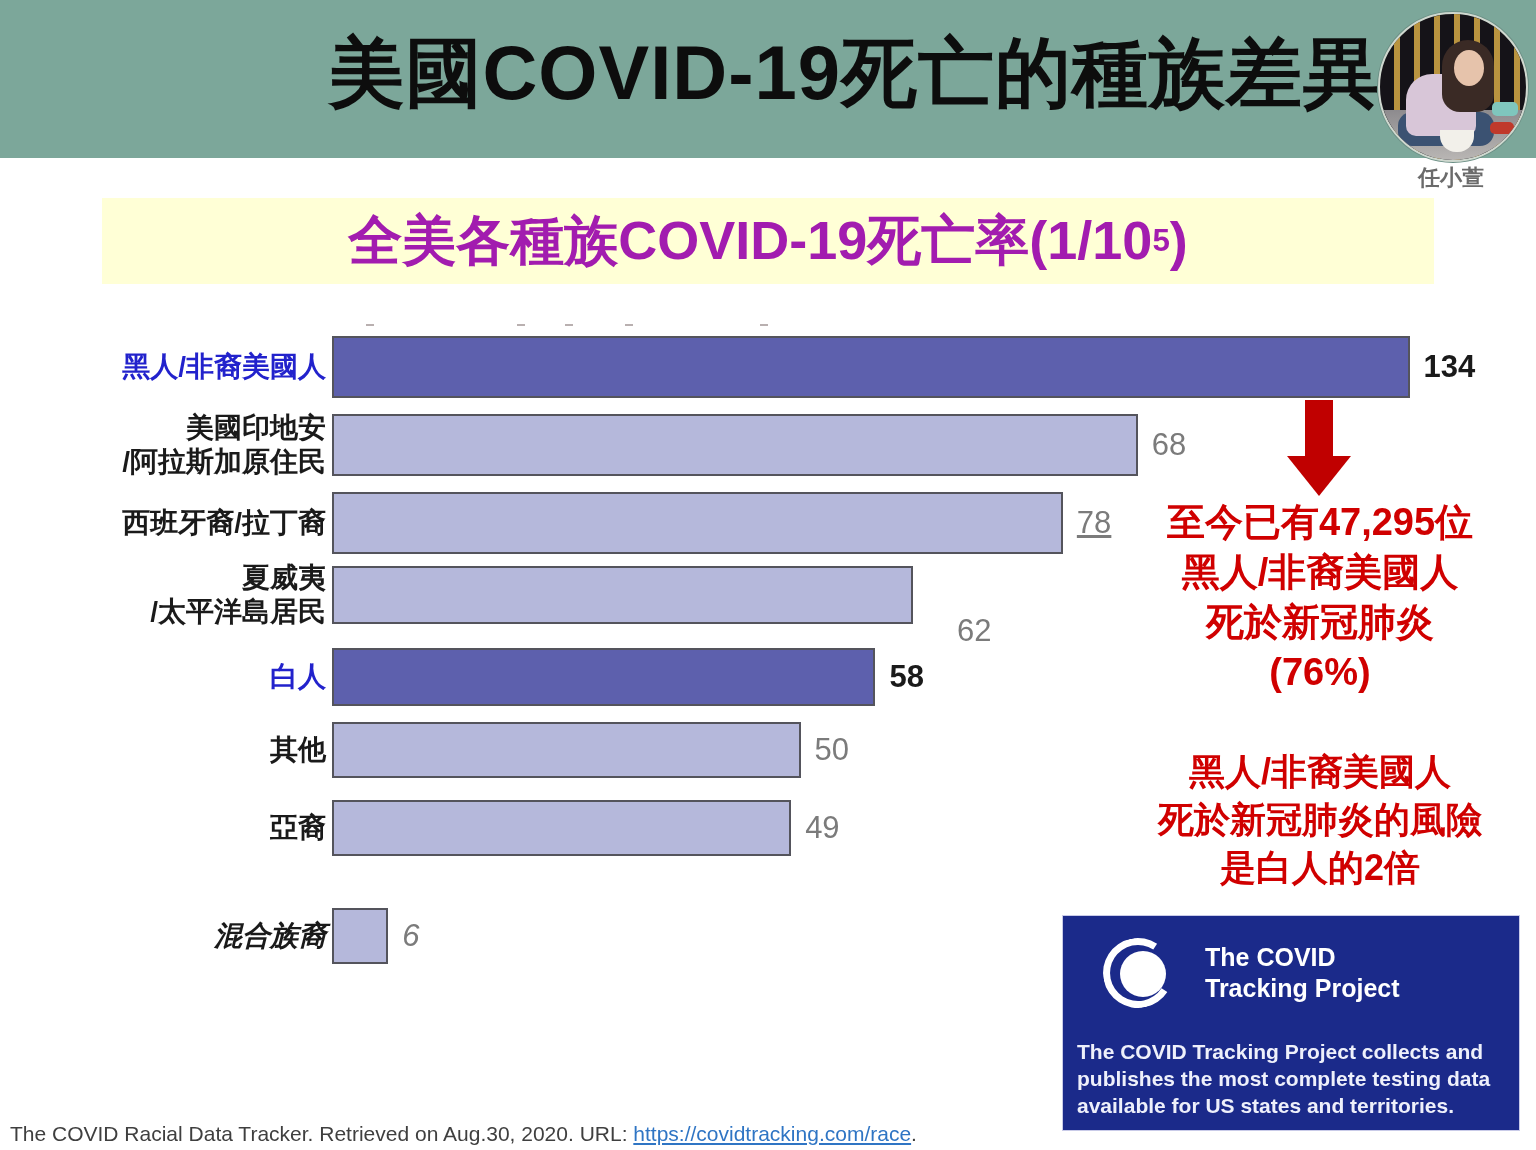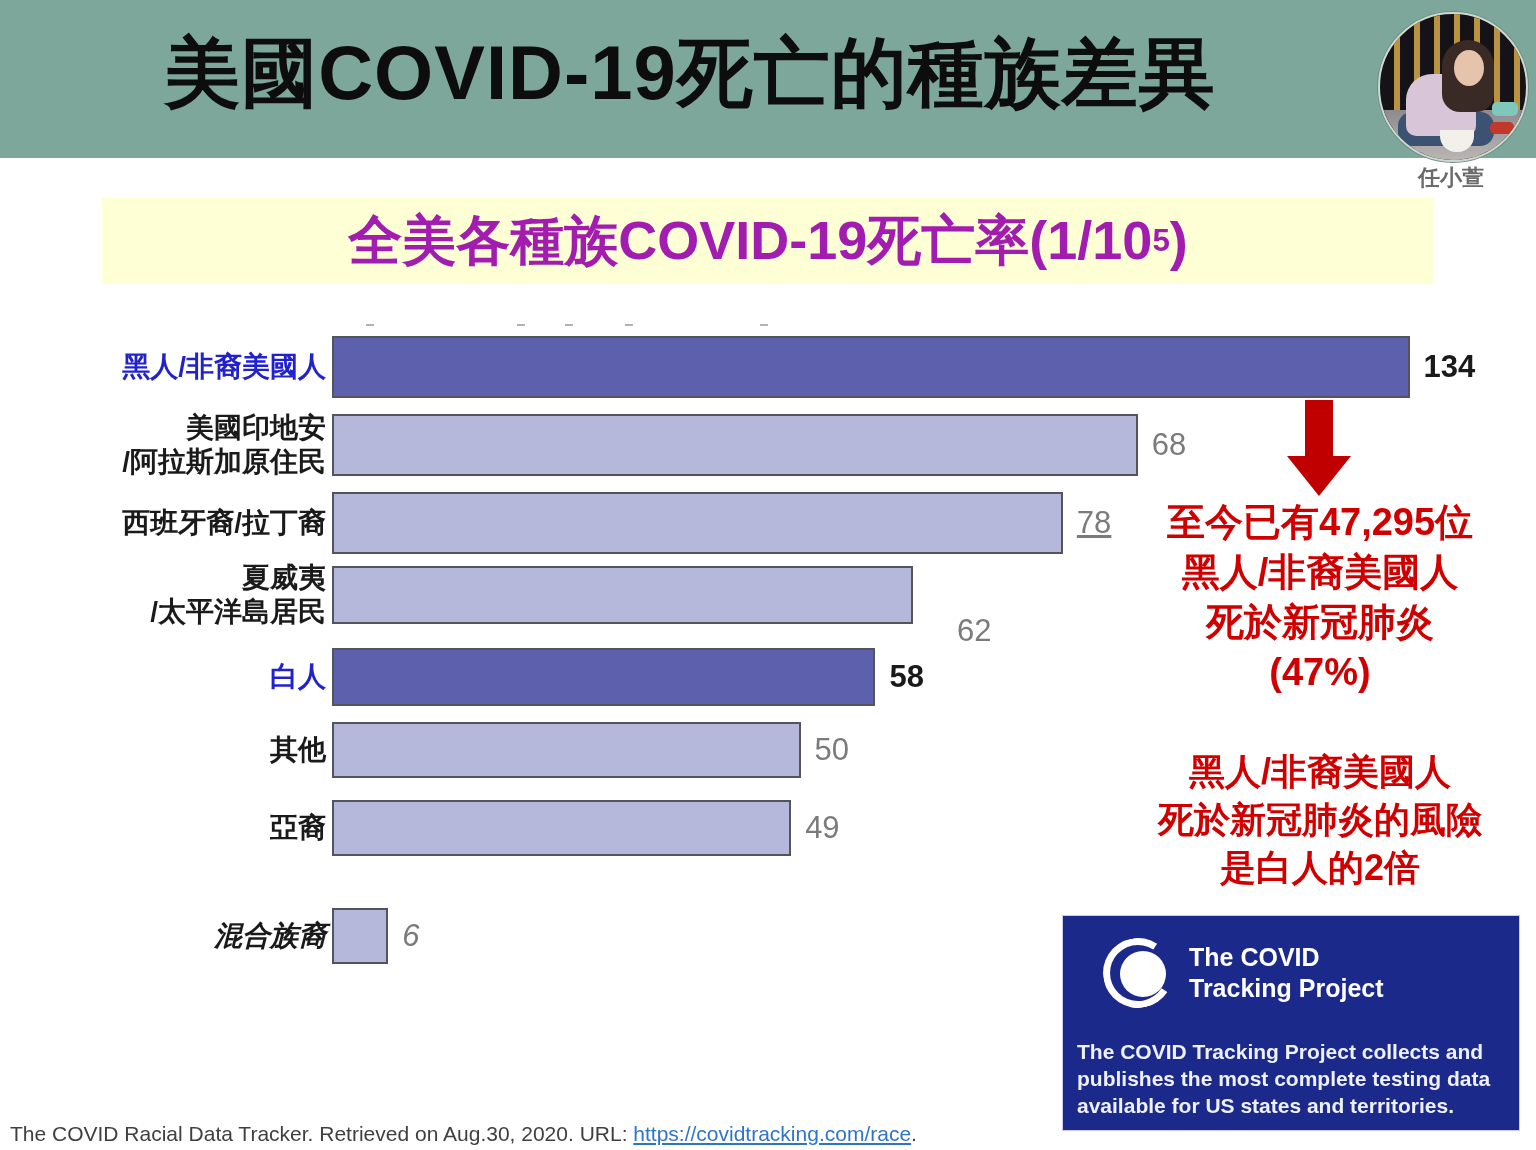--- a/index.html
+++ b/index.html
@@ -19,21 +19,21 @@
   .header-band {
     position: absolute;
     left: 0; top: 0;
     width: 1536px; height: 158px;
     background: #7ca79a;
   }
   .header-title {
     position: absolute;
     left: 0; top: 18px;
     width: 1380px;
-    text-align: center;
+    text-align: right;
     font-size: 76px;
     font-weight: 700;
     color: #0d0d0d;
     letter-spacing: 1px;
     line-height: 110px;
     white-space: nowrap;
   }
 
   
   .avatar {
@@ -246,21 +246,21 @@
     width: 458px; height: 216px;
     background: #1b2a8a;
     border: 1px solid #c9cbe8;
     box-sizing: border-box;
   }
   .ctp-logo-row {
     position: absolute;
     left: 40px; top: 22px;
     display: flex;
     align-items: center;
-    gap: 16px;
+    gap: 32px;
   }
   .ctp-mark {
     position: relative;
     width: 70px; height: 70px;
   }
   .ctp-mark .ring {
     position: absolute;
     left: 0; top: 0;
     width: 70px; height: 70px;
     border-radius: 50%;
@@ -403,21 +403,21 @@
     </div>
   </div>
 
 <div class="red-arrow">
   <div class="shaft"></div>
   <div class="head"></div>
 </div>
 <div class="red-note red-note-1">至今已有47,295位
 黑人/非裔美國人
 死於新冠肺炎
-(47%)</div>
+(76%)</div>
 <div class="red-note red-note-2">黑人/非裔美國人
 死於新冠肺炎的風險
 是白人的2倍</div>
 
 <div class="ctp-card">
   <div class="ctp-logo-row">
     <div class="ctp-mark">
       <div class="ring"></div>
       <div class="dot"></div>
     </div>

